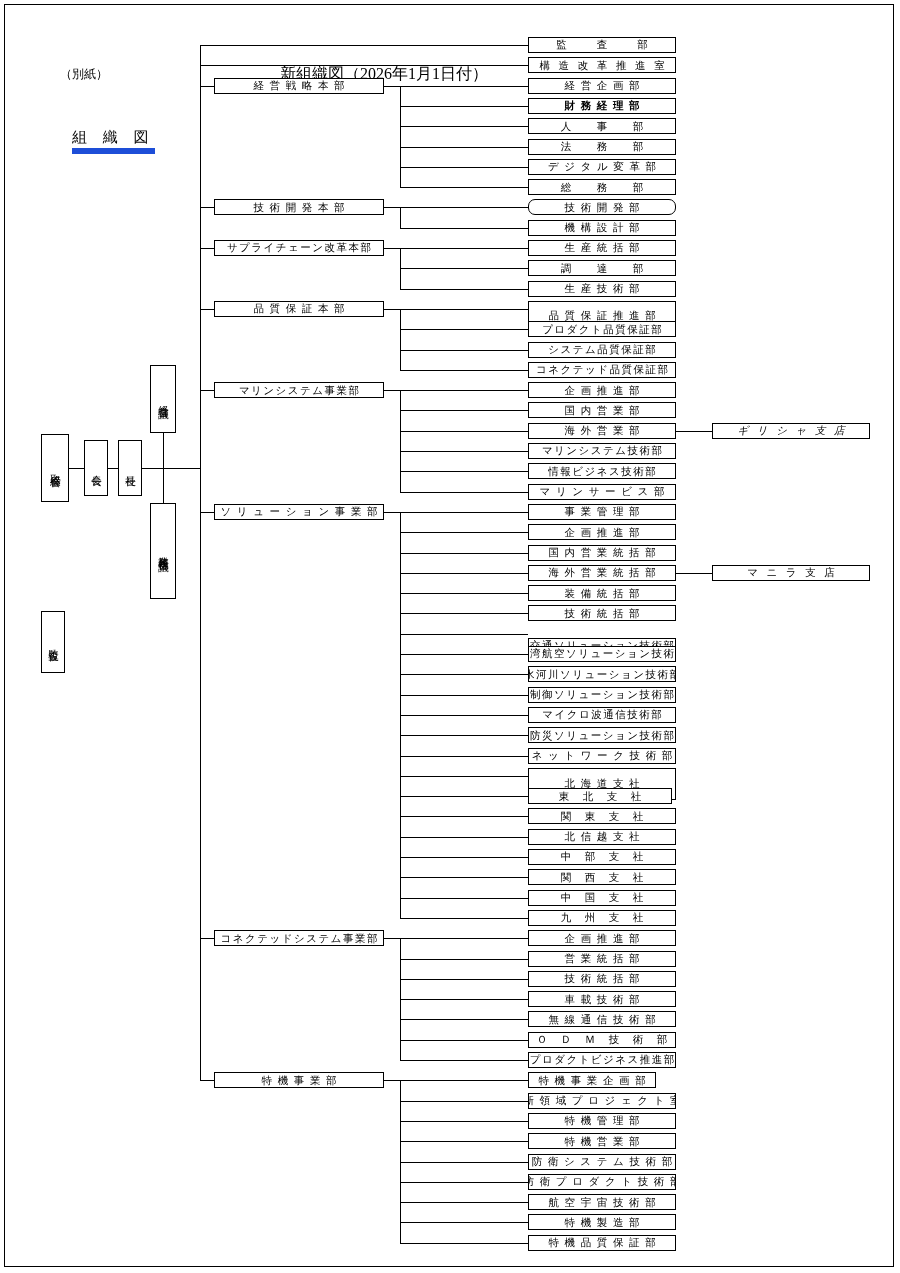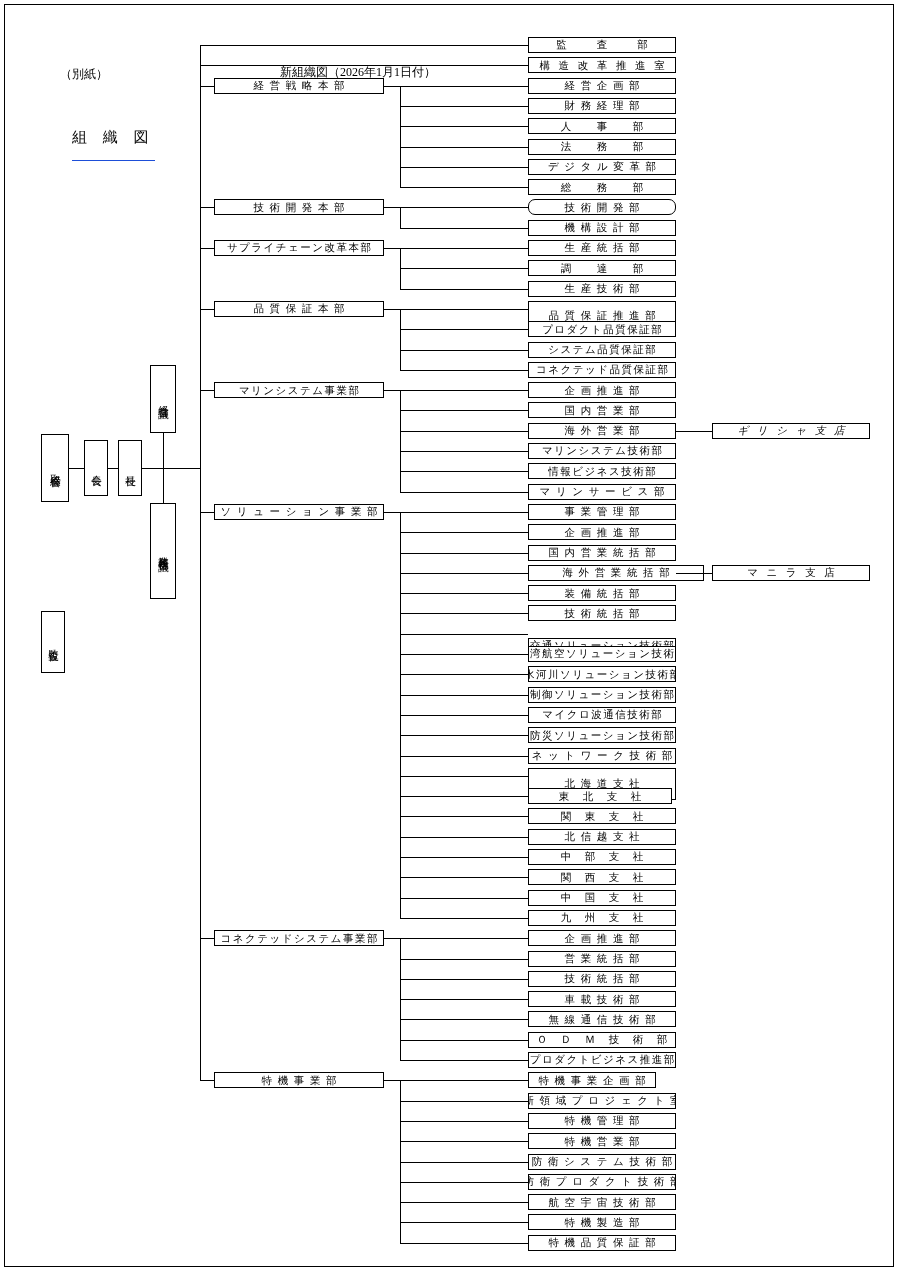--- a/index.html
+++ b/index.html
@@ -10,24 +10,24 @@
     color:#000;
     position:relative;
     overflow:hidden;
   }
   .page-border {
     position:absolute; left:4px; top:4px; width:890px; height:1263px;
     border:1px solid #000; box-sizing:border-box;
   }
   .abs { position:absolute;margin-top:40px; }
   .hdr-note { left:60px; top:26px; font-size:12px; }
-  .hdr-title { left:280px; top:24px; font-size:12px; }
+  .hdr-title { left:280px; top:24px; font-size:16px; }
   .doc-title {
     left:72px; top:88px; font-size:15px; letter-spacing:6px;
-    border-bottom:1px solid #1d4ed8; padding-bottom:13px;
+    border-bottom:6px solid #1d4ed8; padding-bottom:1px;
   }
   
   .box {
     position:absolute; box-sizing:border-box;
     border:1px solid #000; background:#fff;
     display:flex; align-items:center; justify-content:center;
     font-size:10.5px; line-height:1.05; text-align:center;
     letter-spacing:0px; white-space:nowrap; overflow:hidden;
   }
   .box.sp { letter-spacing:3px; text-indent:3px; }
@@ -55,21 +55,21 @@
 
 <div id="diagram">
     <div class="box sp" style="left: 528px; top: 37px; width: 148px; height: 16px;">監　　査　　部</div>
     <div class="line hline" style="left: 200px; top: 45px; width: 328px;"></div>
     <div class="box sp" style="left: 528px; top: 57.3px; width: 148px; height: 16px;">構 造 改 革 推 進 室</div>
     <div class="line hline" style="left: 200px; top: 65.3px; width: 328px;"></div>
     <div class="box sp2" style="left: 214px; top: 77.6px; width: 170px; height: 16px;">経 営 戦 略 本 部</div>
     <div class="line hline" style="left: 200px; top: 85.6px; width: 14px;"></div>
     <div class="line hline" style="left: 384px; top: 85.6px; width: 144px;"></div>
     <div class="box sp2" style="left: 528px; top: 77.6px; width: 148px; height: 16px;">経 営 企 画 部</div>
-    <div class="box sp2" style="left: 528px; top: 97.9px; width: 148px; height: 16px;">財 務 経 理 部</div>
+    <div class="box sp2" style="left: 528px; top: 97.9px; width: 148px; height: 16px; font-weight: bold;">財 務 経 理 部</div>
     <div class="line hline" style="left: 400px; top: 105.9px; width: 128px;"></div>
     <div class="box sp2" style="left: 528px; top: 118.2px; width: 148px; height: 16px;">人　　事　　部</div>
     <div class="line hline" style="left: 400px; top: 126.2px; width: 128px;"></div>
     <div class="box sp2" style="left: 528px; top: 138.5px; width: 148px; height: 16px;">法　　務　　部</div>
     <div class="line hline" style="left: 400px; top: 146.5px; width: 128px;"></div>
     <div class="box sp2" style="left: 528px; top: 158.8px; width: 148px; height: 16px;">デ ジ タ ル 変 革 部</div>
     <div class="line hline" style="left: 400px; top: 166.8px; width: 128px;"></div>
     <div class="box sp2" style="left: 528px; top: 179.1px; width: 148px; height: 16px;">総　　務　　部</div>
     <div class="line hline" style="left: 400px; top: 187.1px; width: 128px;"></div>
     <div class="line vline" style="left: 400px; top: 85.6px; height: 101.5px;"></div>
@@ -118,21 +118,21 @@
     <div class="line hline" style="left: 400px; top: 491.6px; width: 128px;"></div>
     <div class="line vline" style="left: 400px; top: 390.1px; height: 101.5px;"></div>
     <div class="box sp2" style="left: 214px; top: 503.9px; width: 170px; height: 16px;">ソ リ ュ ー シ ョ ン 事 業 部</div>
     <div class="line hline" style="left: 200px; top: 511.9px; width: 14px;"></div>
     <div class="line hline" style="left: 384px; top: 511.9px; width: 144px;"></div>
     <div class="box sp2" style="left: 528px; top: 503.9px; width: 148px; height: 16px;">事 業 管 理 部</div>
     <div class="box sp2" style="left: 528px; top: 524.2px; width: 148px; height: 16px;">企 画 推 進 部</div>
     <div class="line hline" style="left: 400px; top: 532.2px; width: 128px;"></div>
     <div class="box sp2" style="left: 528px; top: 544.5px; width: 148px; height: 16px;">国 内 営 業 統 括 部</div>
     <div class="line hline" style="left: 400px; top: 552.5px; width: 128px;"></div>
-    <div class="box sp2" style="left: 528px; top: 564.8px; width: 176px; height: 16px;">海 外 営 業 統 括 部</div>
+    <div class="box sp2" style="left: 528px; top: 564.8px; width: 148px; height: 16px;">海 外 営 業 統 括 部</div>
     <div class="line hline" style="left: 400px; top: 572.8px; width: 128px;"></div>
     <div class="box sp" style="left: 712px; top: 564.8px; width: 158px; height: 16px;">マ ニ ラ 支 店</div>
     <div class="line hline" style="left: 676px; top: 572.8px; width: 36px;"></div>
     <div class="box sp2" style="left: 528px; top: 585.1px; width: 148px; height: 16px;">装 備 統 括 部</div>
     <div class="line hline" style="left: 400px; top: 593.1px; width: 128px;"></div>
     <div class="box sp2" style="left: 528px; top: 605.4px; width: 148px; height: 16px;">技 術 統 括 部</div>
     <div class="line hline" style="left: 400px; top: 613.4px; width: 128px;"></div>
     <div class="box sp2" style="left: 528px; top: 625.7px; width: 148px; height: 16px; margin-top: 12px;">交通ソリューション技術部</div>
     <div class="line hline" style="left: 400px; top: 633.7px; width: 128px;"></div>
     <div class="box sp2" style="left: 528px; top: 646px; width: 148px; height: 16px;">港湾航空ソリューション技術部</div>

